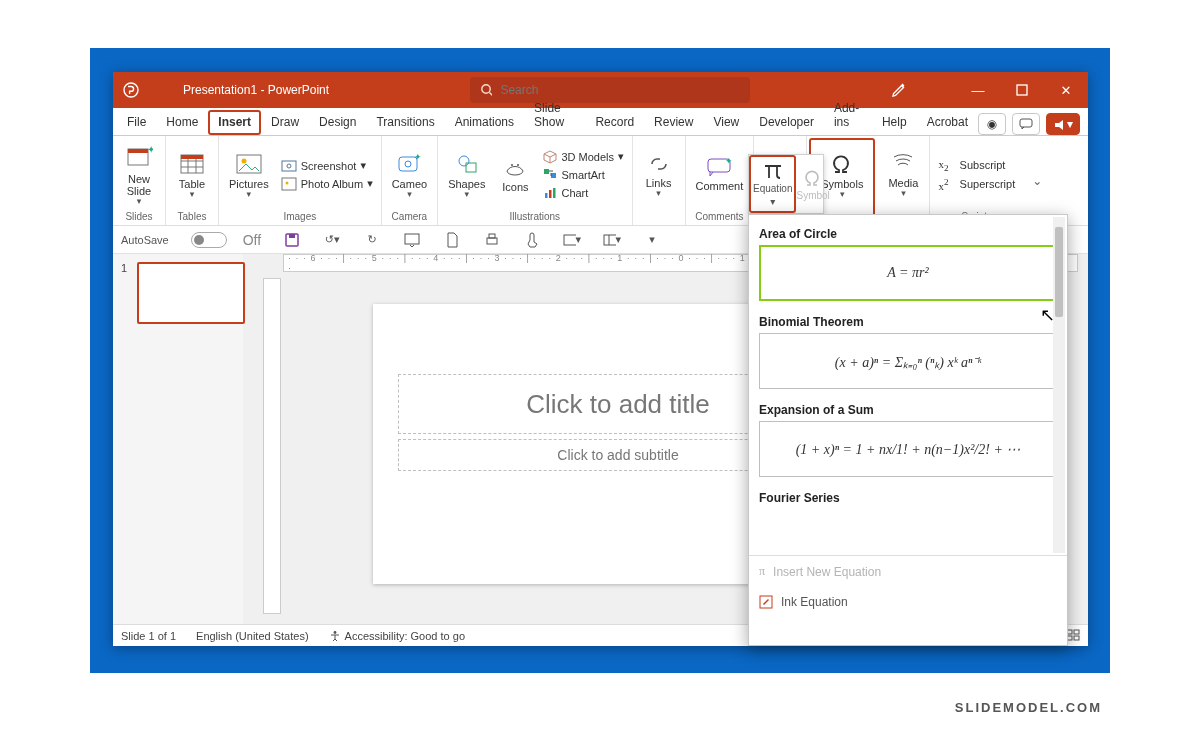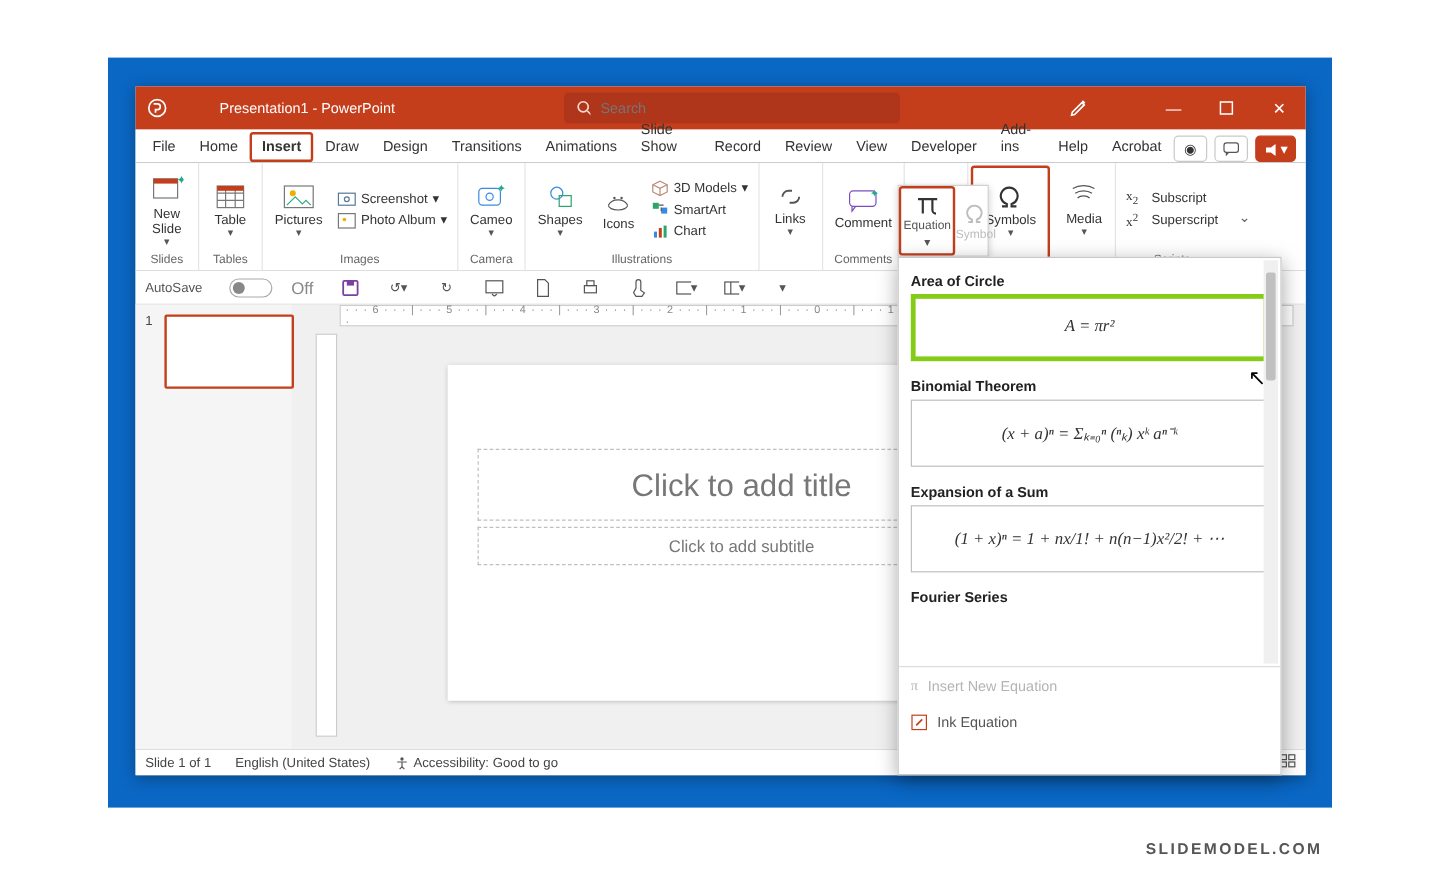--- a/index.html
+++ b/index.html
@@ -56,21 +56,21 @@
   
   .eqpop { position:absolute; top:154px; left:748px; width:76px; height:60px; background:#fff; border:1px solid #d0d0d0; box-shadow:0 2px 6px rgba(0,0,0,0.2); display:flex;}
   .eqpop .cell { flex:1; display:flex; flex-direction:column; align-items:center; justify-content:center; font-size:10px; color:#555; gap:2px;}
   .eqpop .cell.eq { border:2px solid #c43e1c; border-radius:3px; padding:2px;}
   .eqpop .cell.sym { color:#bdbdbd;}
   
   .gallerypane { position:absolute; top:214px; left:748px; width:320px; height:432px; background:#fff; border:1px solid #c8c8c8; box-shadow:0 4px 16px rgba(0,0,0,0.35);}
   .gallery { height:340px; overflow:hidden; padding:6px 10px 4px; position:relative;}
   .gtitle { font-weight:600; font-size:12px; color:#222; padding:6px 0 4px;}
   .gbox { border:1px solid #bfbfbf; height:56px; display:flex; align-items:center; justify-content:center; font-family:"Cambria Math", Georgia, serif; font-size:14px; color:#333; margin-bottom:8px;}
-  .gbox.sel { border:4px solid #84cc16;}
+  .gbox.sel { border:2px solid #84cc16;}
   .gfooter { border-top:1px solid #ddd;}
   .gfooter .frow { display:flex; align-items:center; gap:8px; padding:8px 10px; font-size:12px; color:#555;}
   .gfooter .frow.dis { color:#b4b4b4;}
   .sb { position:absolute; right:2px; top:2px; bottom:2px; width:12px; background:#f0f0f0;}
   .sb .thumb { position:absolute; top:10px; left:2px; right:2px; height:90px; background:#c0c0c0; border-radius:2px; border:none; margin:0; width:auto;}
   .cursor { position:absolute; top:304px; left:1040px; font-size:18px; color:#000;}
   
   .statusbar { height:22px; background:#fff; border-top:1px solid #dcdcdc; display:flex; align-items:center; font-size:11px; color:#444; padding:0 8px;}
   .statusbar .seg { margin-right:20px; display:flex; align-items:center; gap:4px;}
   .statusbar .right { margin-left:auto; display:flex; align-items:center; gap:10px;}

